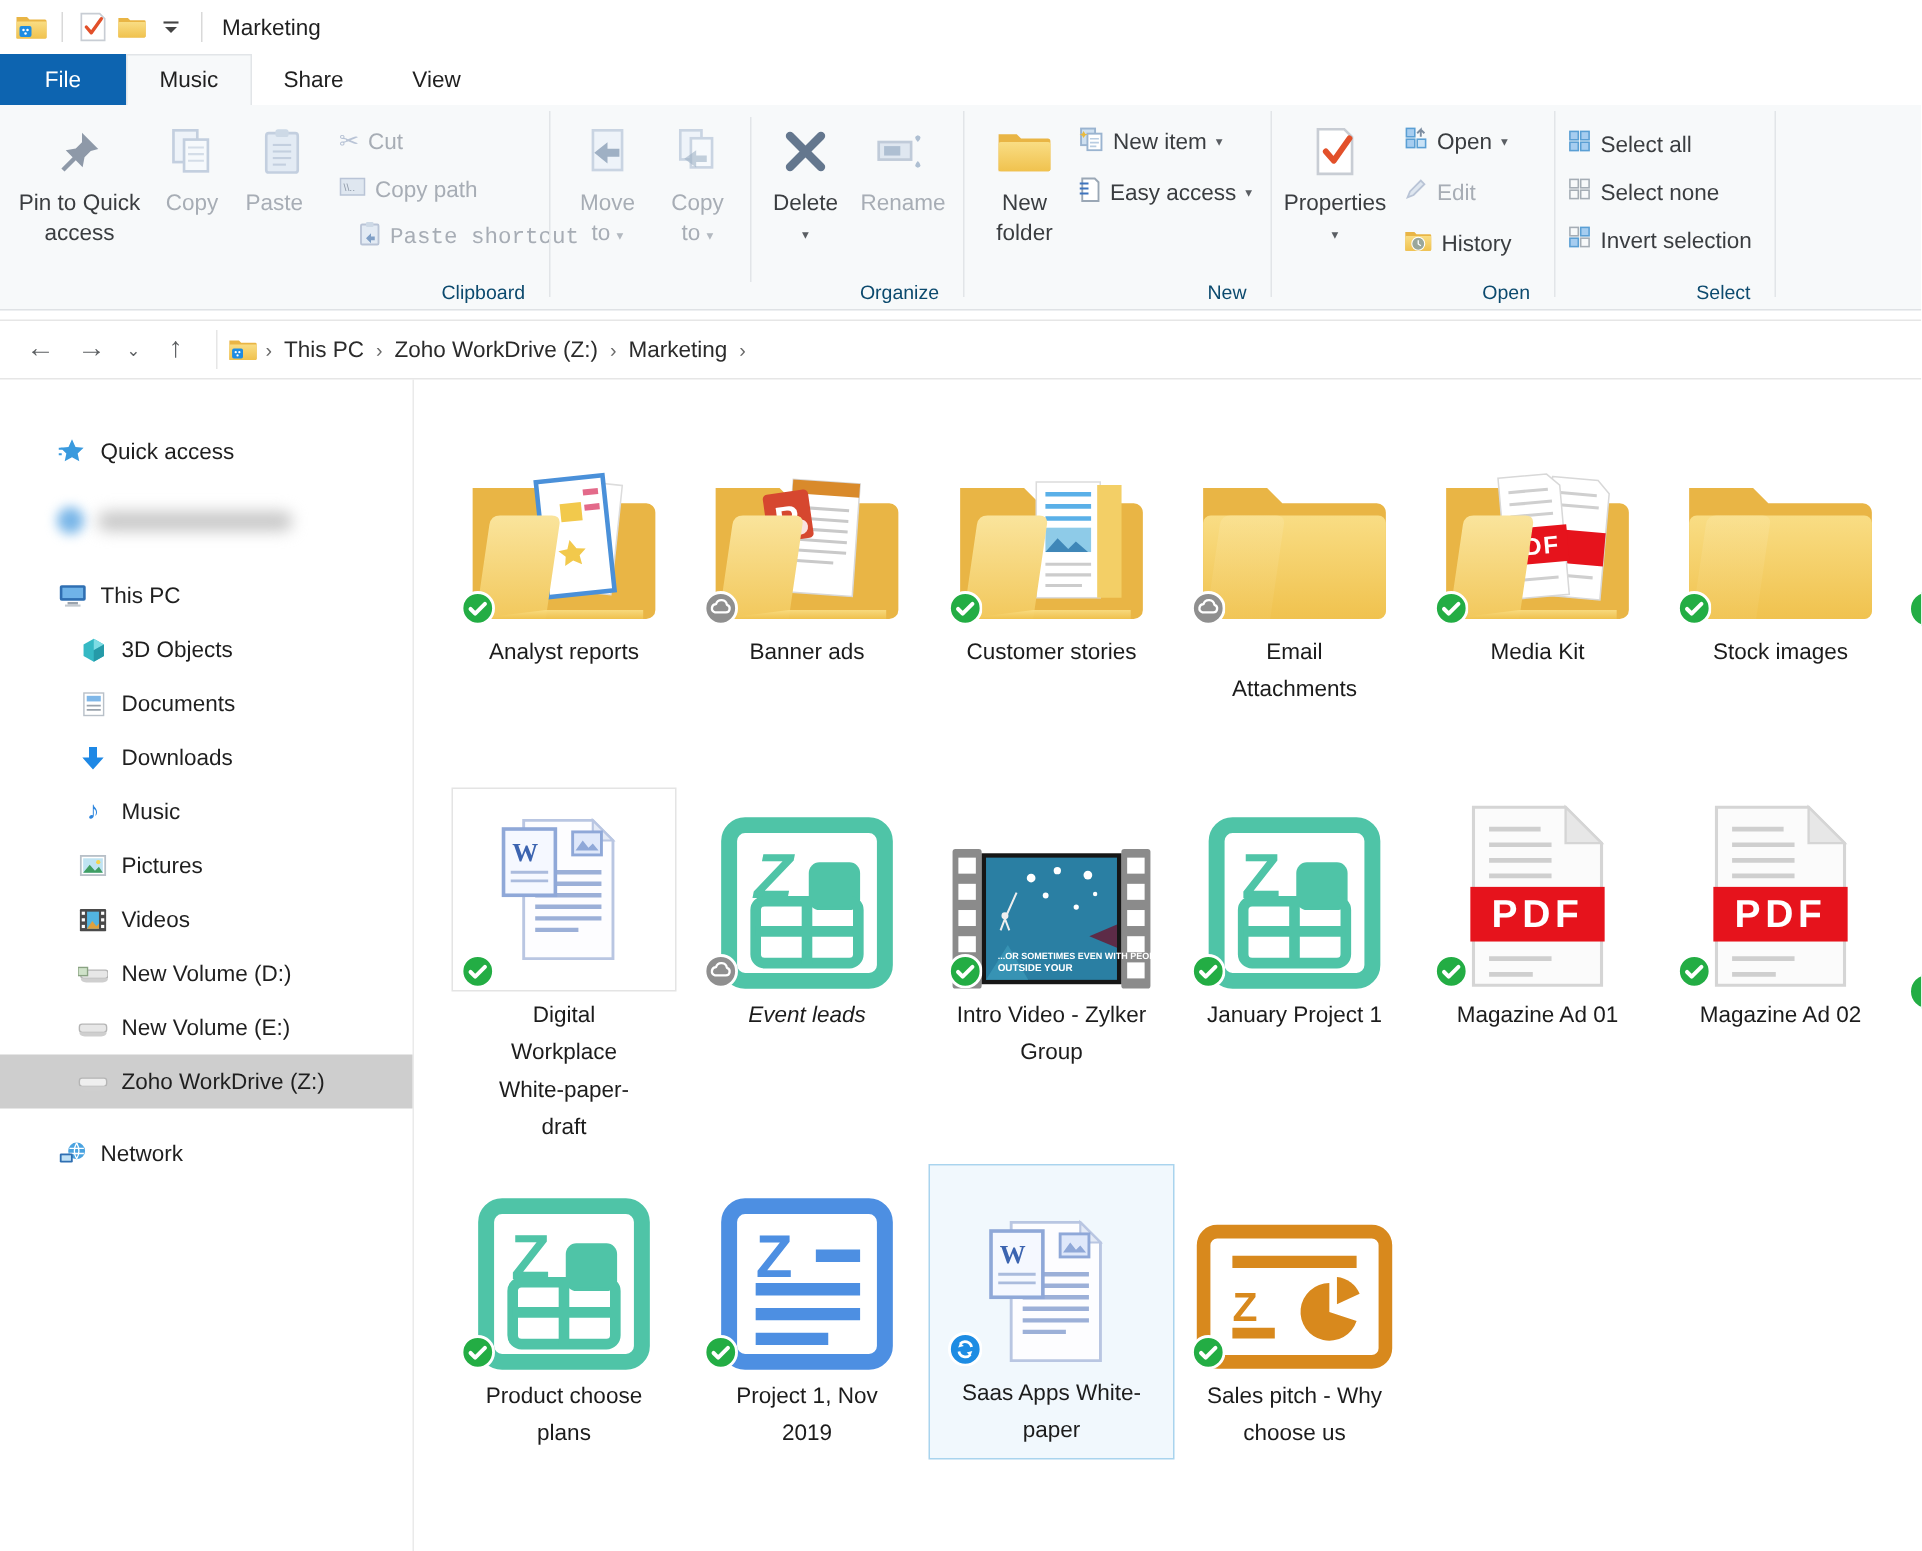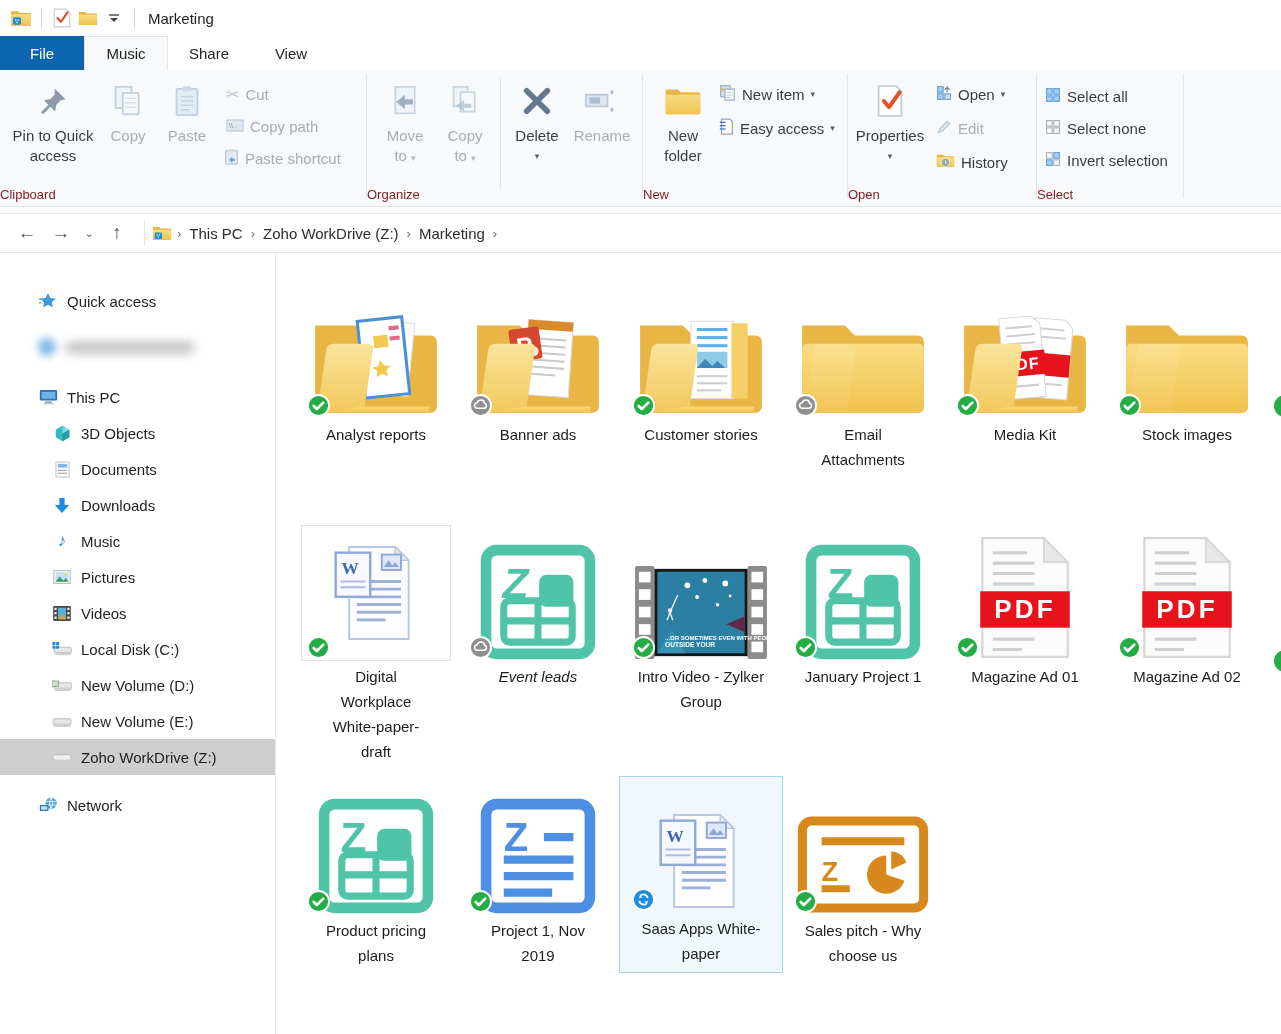--- a/index.html
+++ b/index.html
@@ -15,21 +15,21 @@
   
   .tabs{height:34px;display:flex;align-items:stretch;background:#fff;}
   .tab{width:82px;display:flex;align-items:center;justify-content:center;font-size:15px;cursor:default;}
   .tab-file{background:#0d64b0;color:#fff;width:84px;}
   .tab-active{background:#f7f9fa;border:1px solid #e2e5e8;border-bottom:none;}
 
   
   .ribbon{position:relative;height:136px;background:#f7f9fa;border-bottom:1px solid #dfe2e5;font-size:15px;}
   .rgroup{position:absolute;top:0;height:135px;}
   .rgroup-divider{position:absolute;top:4px;width:1px;height:124px;background:#e2e5e8;}
-  .rgroup-title{position:absolute;bottom:3px;left:0;right:16px;text-align:left;font-size:13px;color:#7f1d1d;}
+  .rgroup-title{position:absolute;bottom:3px;left:0;right:16px;text-align:right;font-size:13px;color:#0c4a6e;}
   .rbig{position:absolute;top:6px;display:flex;flex-direction:column;align-items:center;text-align:center;line-height:20px;}
   .rbig .ric{height:50px;display:flex;align-items:center;justify-content:center;}
   .rrow{position:absolute;display:flex;align-items:center;gap:6px;height:28px;white-space:nowrap;}
   .dis{color:#a7adb5;}
   .en{color:#3a3d40;}
   .caret{font-size:9px;color:#5a5e63;}
   .caret.dis{color:#b3b9c0;}
 
   
   .addressbar{margin-top:6px;height:38px;border-top:1px solid #e6e6e6;border-bottom:1px solid #e6e6e6;
@@ -229,21 +229,21 @@
           <rect x="11" y="10" width="18" height="24" fill="#f6f9fc" stroke="#c3cfdf" stroke-width="2"></rect>
           <g stroke="#d4dde8" stroke-width="1.6">
                 <line x1="14" y1="16" x2="26" y2="16"></line>
                 <line x1="14" y1="21" x2="26" y2="21"></line>
                 <line x1="14" y1="26" x2="26" y2="26"></line>
               </g>
             </svg>
         </span>
         <span>Copy</span>
       </div>
-      <div class="rbig dis" style="left:158px;width:58px;">
+      <div class="rbig dis" style="left:144px;width:58px;align-items:flex-end;">
         <span class="ric">
           <svg width="28" height="34" viewBox="0 0 32 38">
               <rect x="4" y="5" width="24" height="30" rx="2" fill="#e3ebf4" stroke="#c3cfdf" stroke-width="2"></rect>
           <rect x="11" y="2" width="10" height="6" rx="2" fill="#cdd9e6"></rect>
           <g stroke="#c3cfdf" stroke-width="1.6">
                 <line x1="9" y1="14" x2="23" y2="14"></line>
                 <line x1="9" y1="19" x2="23" y2="19"></line>
                 <line x1="9" y1="24" x2="23" y2="24"></line>
                 <line x1="9" y1="29" x2="19" y2="29"></line>
               </g>
@@ -257,21 +257,21 @@
       </div>
       <div class="rrow dis" style="left:226px;top:42px;">
         <span>
           <svg width="18" height="13" viewBox="0 0 18 13">
               <rect x="1" y="1" width="16" height="11" fill="#dfe7f0" stroke="#b9c4d6"></rect>
           <text x="3" y="9" font-size="7" fill="#8e99a8" font-family="Liberation Sans, sans-serif">\\..</text>
             </svg>
         </span>
         <span>Copy path</span>
       </div>
-      <div class="rrow dis" style="left:224px;top:74px;">
+      <div class="rrow dis" style="left:239px;top:74px;font-family:Liberation Mono, monospace;">
         <span>
           <svg width="15" height="17" viewBox="0 0 18 20">
               <rect x="2" y="3" width="14" height="16" rx="1" fill="#e3ebf4" stroke="#b9c4d6" stroke-width="1.5"></rect>
           <rect x="6" y="1" width="6" height="4" rx="1" fill="#cdd9e6"></rect>
               <path d="M6 14 l4 -4 v2.5 h3 v3 h-3 v2.5 z" fill="#7f9fc6"></path>
             </svg>
         </span>
         <span>Paste shortcut</span>
       </div>
       <div class="rgroup-title">Clipboard</div>
@@ -572,37 +572,20 @@
                 <rect x="16.1" y="12" width="2.4" height="2.4"></rect>
               </g>
           <rect x="5.5" y="2" width="9" height="13" fill="#52b4e0"></rect>
               <path d="M5.5 15 l4 -6 3 4 2 -2 v4 z" fill="#e0a13c"></path>
             </svg>
         </span>
         <span>Videos</span>
       </div>
       <div class="side-row lvl1">
         <span class="side-ic">
-          <svg width="20" height="14" viewBox="0 0 22 16">
-              <g>
-          <rect x="2" y="6" width="20" height="6" rx="2" fill="#e7e7e7" stroke="#b5b5b5"></rect>
-          <path d="M2 12 q0 3 4 3 h12 q4 0 4 -3 z" fill="#cfcfcf"></path>
-              </g>
-          <g fill="#1e88e5">
-                <rect x="0" y="0" width="3.4" height="3.4"></rect>
-                <rect x="4.2" y="0" width="3.4" height="3.4"></rect>
-          <rect x="0" y="4.2" width="3.4" height="3.4"></rect>
-                <rect x="4.2" y="4.2" width="3.4" height="3.4"></rect>
-              </g>
-            </svg>
-        </span>
-        <span>Local Disk (C:)</span>
-      </div>
-      <div class="side-row lvl1">
-        <span class="side-ic">
           <svg width="20" height="13" viewBox="0 0 22 14">
               <rect x="2" y="4" width="20" height="6" rx="2" fill="#e7e7e7" stroke="#b5b5b5"></rect>
           <path d="M2 10 q0 3 4 3 h12 q4 0 4 -3 z" fill="#cfcfcf"></path>
           <rect x="0" y="2" width="7" height="6" fill="#cfe2c9" stroke="#8aa383"></rect>
             </svg>
         </span>
         <span>New Volume (D:)</span>
       </div>
       <div class="side-row lvl1">
         <span class="side-ic">
@@ -902,21 +885,21 @@
       <div class="cell" style="left:19px;top:526px;">
         <div class="thumb">
           <svg width="118" height="118" viewBox="0 0 100 100">
               <use href="#sym-zsheet"></use>
             </svg>
           <span class="badge">
             <svg width="23" height="23" viewBox="0 0 24 24">
                 <use href="#sym-badge-check"></use>
               </svg></span>
         </div>
-        <div class="fname">Product pricing plans</div>
+        <div class="fname">Product choose plans</div>
       </div>
 
       <div class="cell" style="left:181px;top:526px;">
         <div class="thumb">
           <svg width="118" height="118" viewBox="0 0 100 100">
               <use href="#sym-zwriter"></use>
             </svg>
           <span class="badge">
             <svg width="23" height="23" viewBox="0 0 24 24">
                 <use href="#sym-badge-check"></use>

